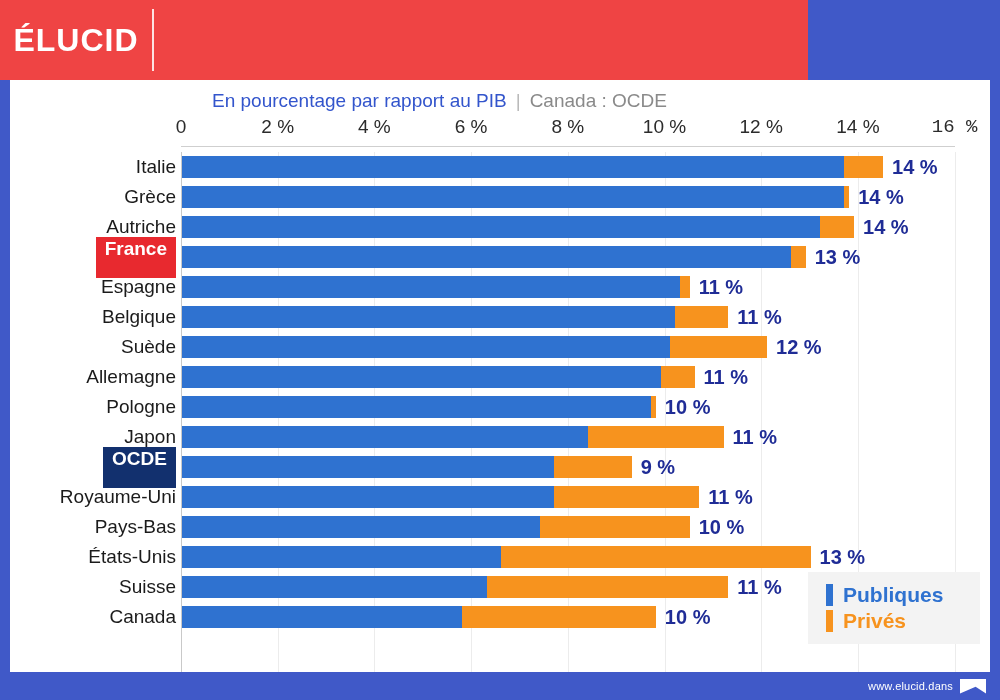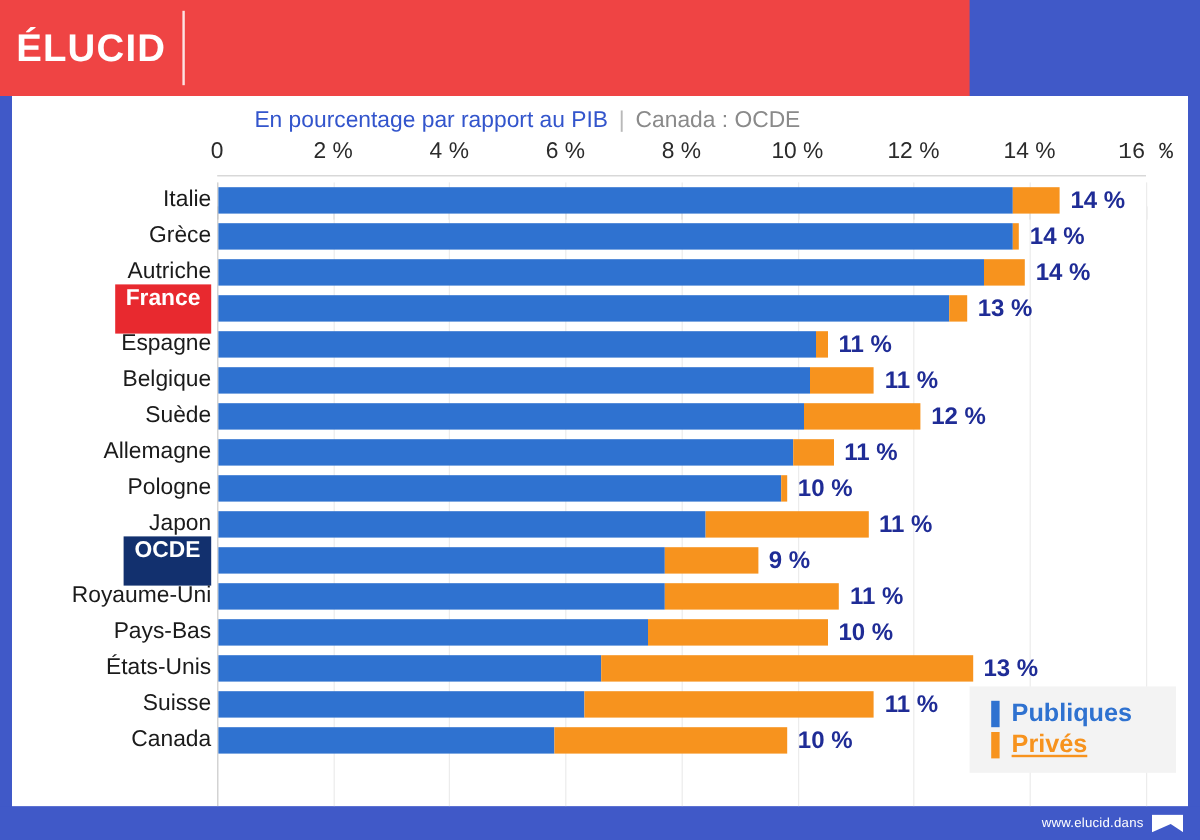--- a/index.html
+++ b/index.html
@@ -99,21 +99,21 @@
   .legend {
     position: absolute; left: 798px; top: 420px; width: 172px; height: 72px;
     background: #f3f3f3; padding: 10px 0 0 18px;
   }
   .legend-item {
     display: flex; align-items: center; gap: 10px; height: 26px;
     font-size: 21px; font-weight: bold;
   }
   .legend-swatch { width: 7px; height: 22px; display: inline-block; }
   .legend-pub { color: #2f72d0; }
-  .legend-priv { color: #f7931e; text-decoration: underline; }
+  .legend-priv { color: #f7931e; }
 
   
   .footer {
     position: absolute; left: 0; bottom: 0; width: 1000px; height: 28px;
     background: #4059c8; display: flex; align-items: center; justify-content: flex-end;
     padding-right: 14px; gap: 7px;
   }
   .footer-url { color: #ffffff; font-size: 11px; letter-spacing: .2px; }
   .footer-mark {
     width: 26px; height: 15px; background: #ffffff;

